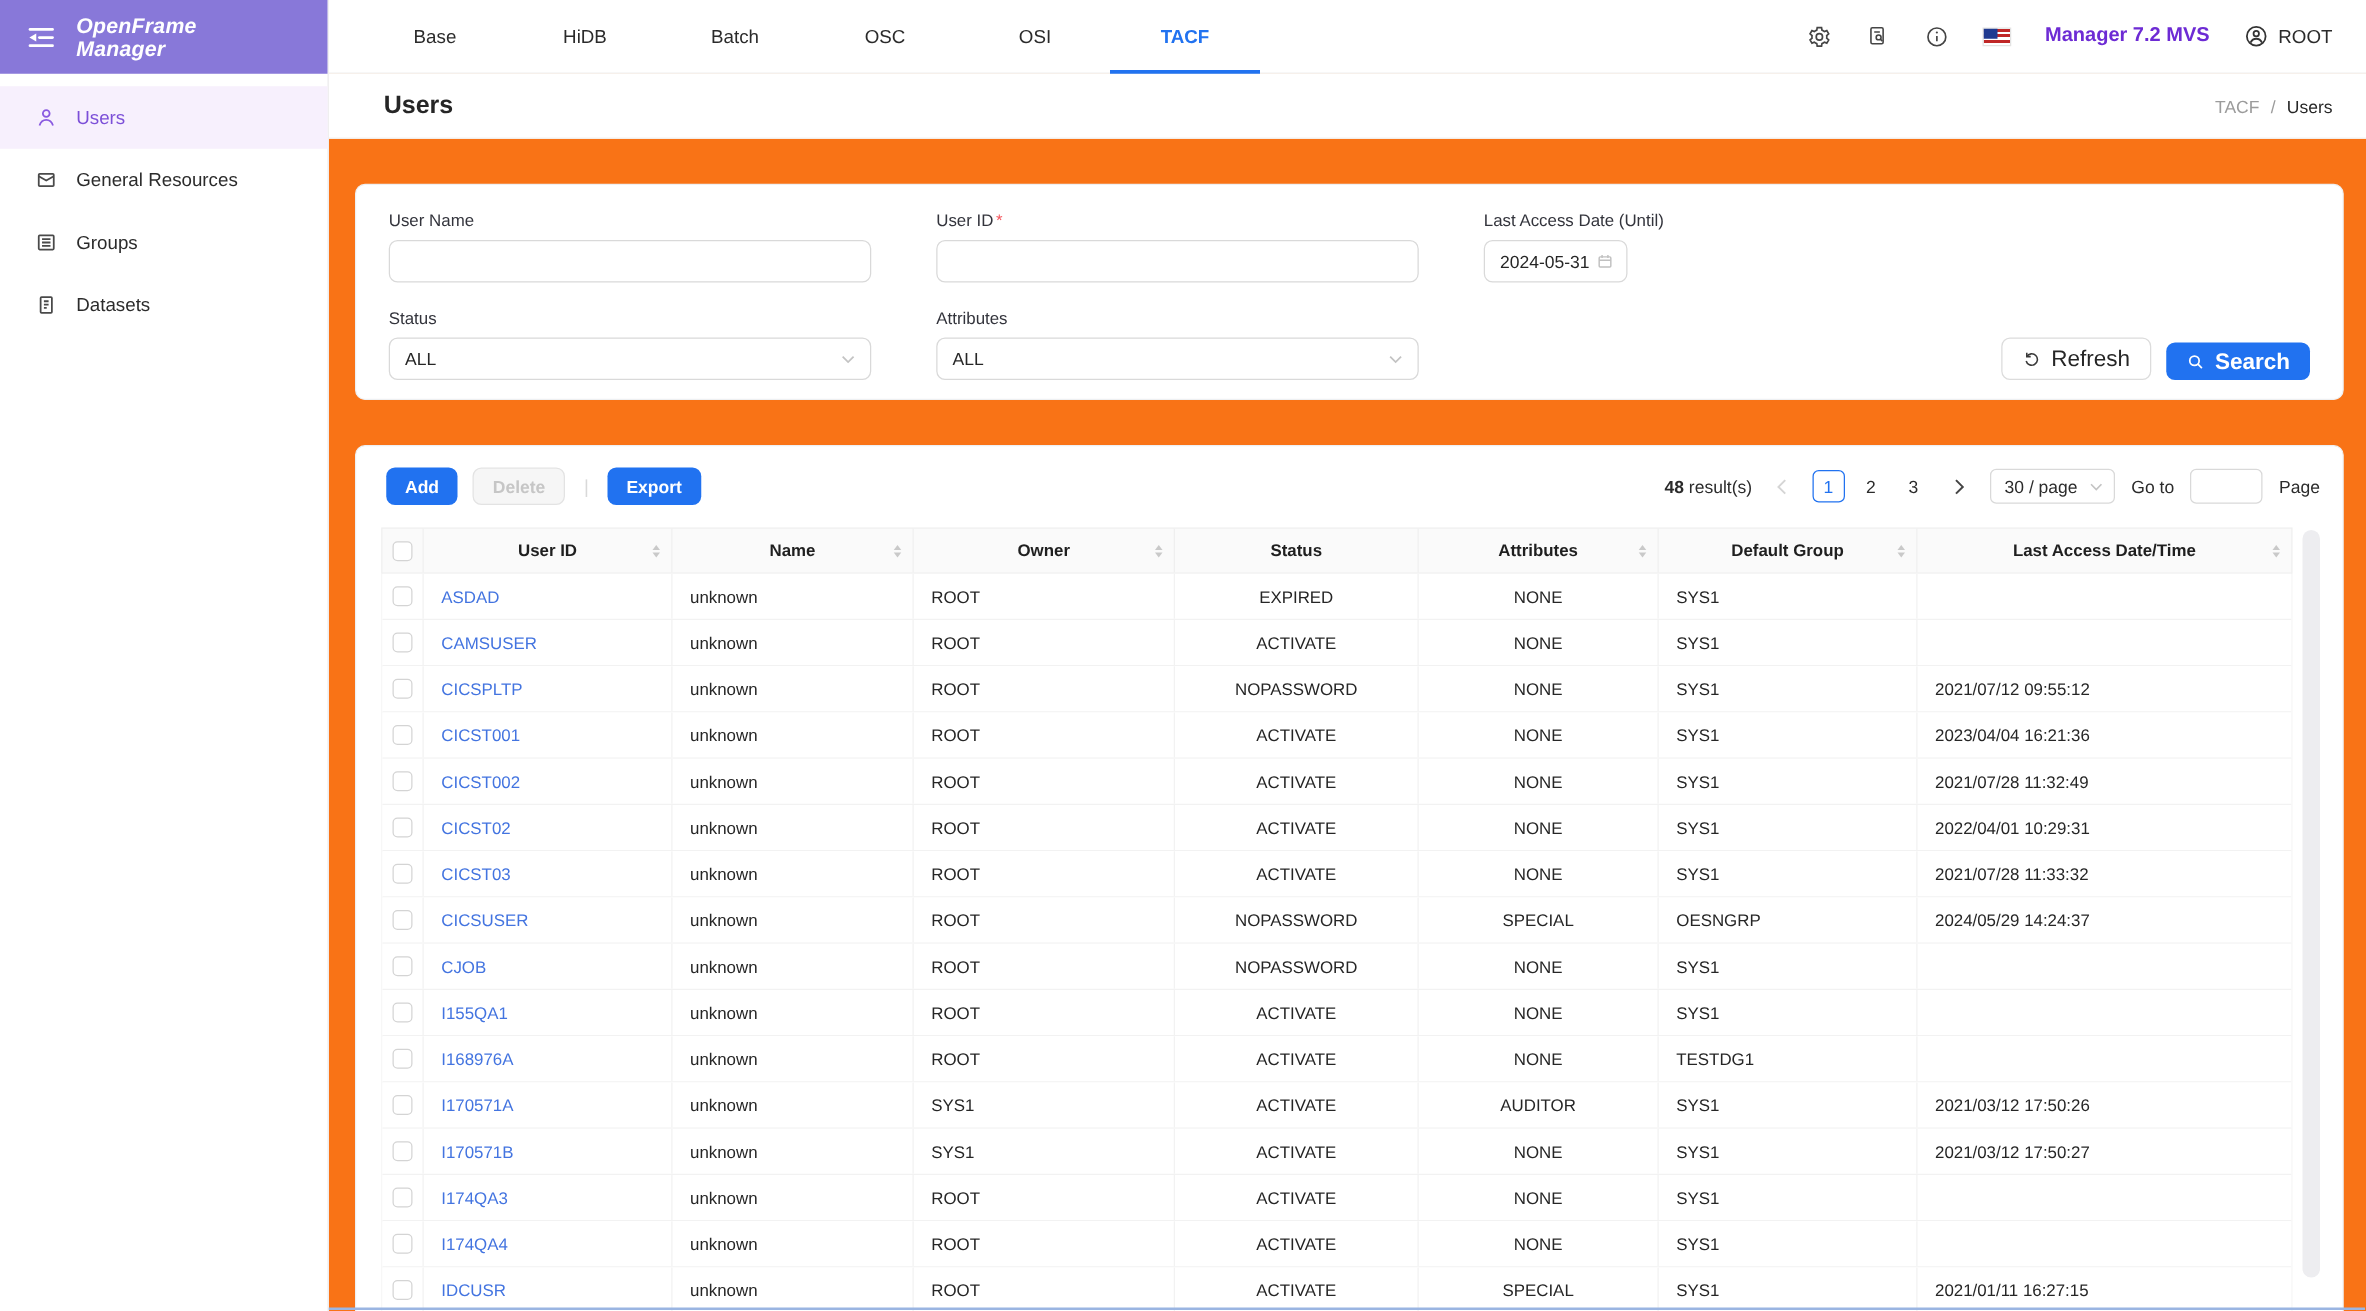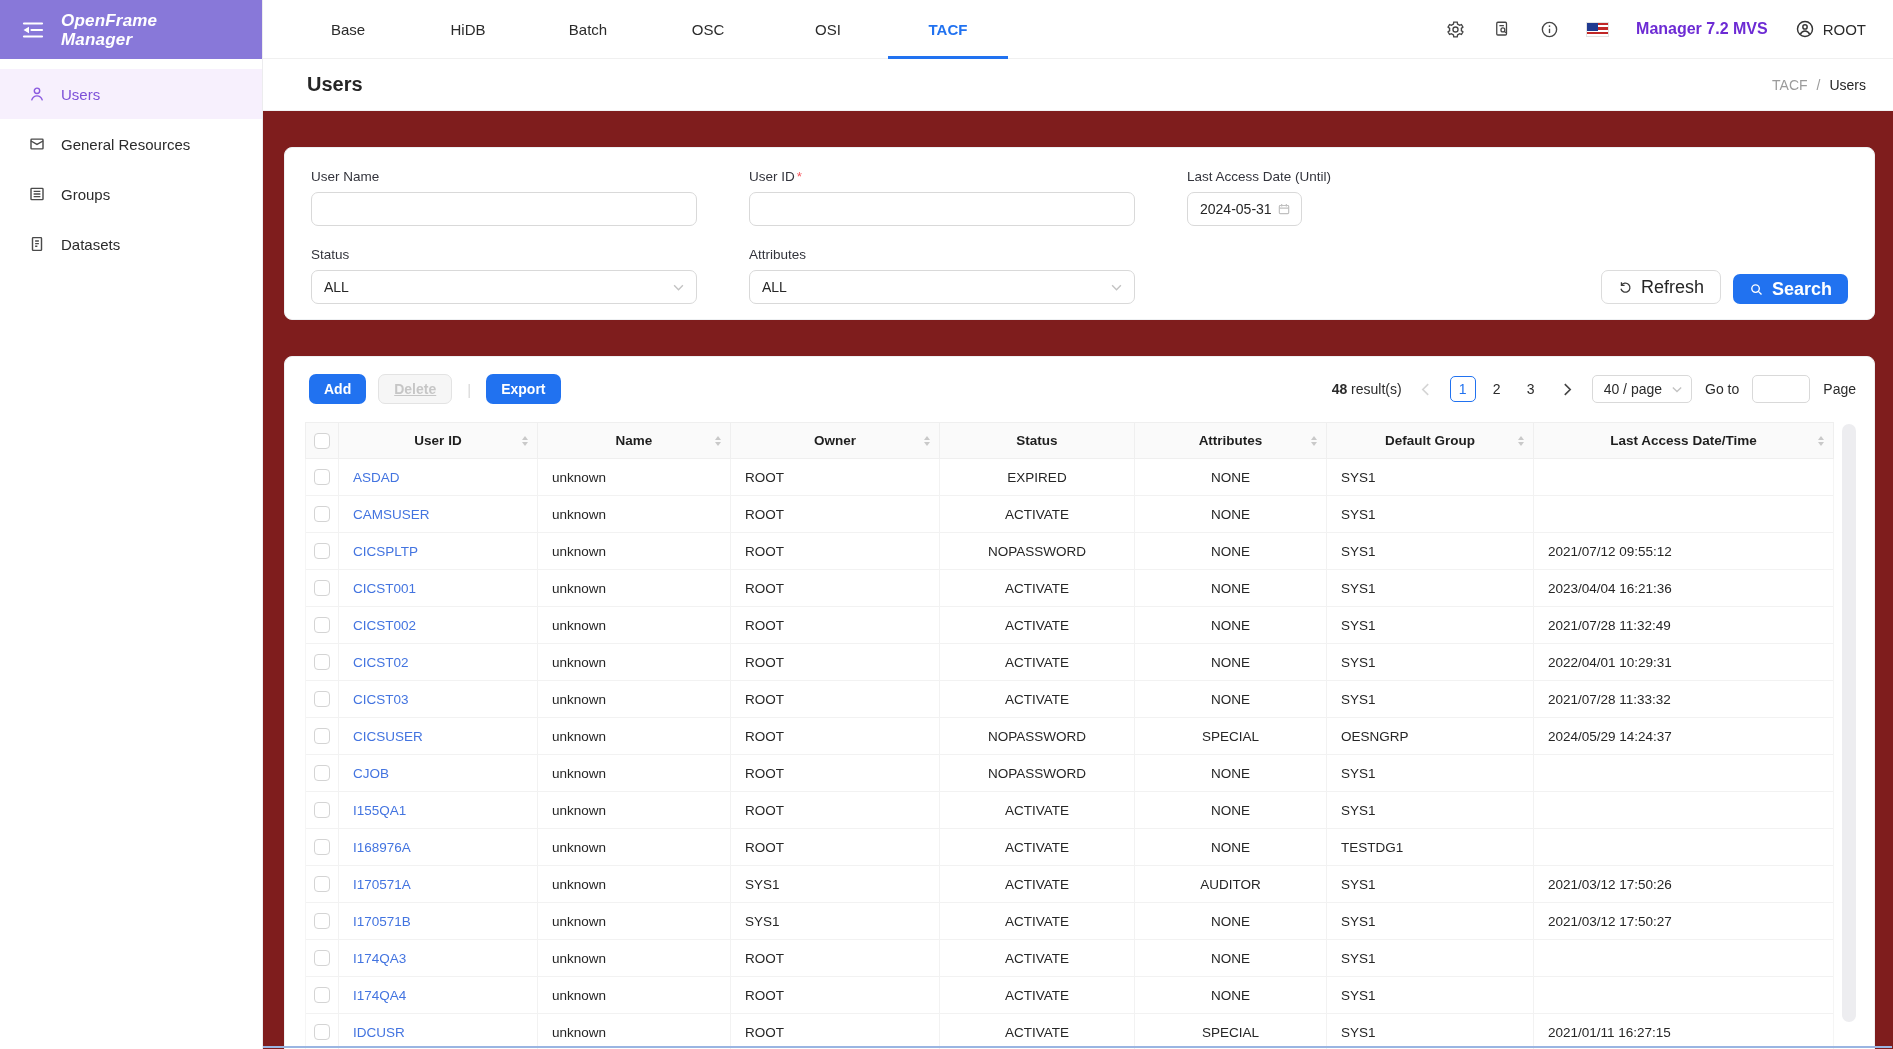--- a/index.html
+++ b/index.html
@@ -17,21 +17,21 @@
   .logo { height:59px; background:#8878d9; display:flex; align-items:center; gap:17px; padding-left:22px; }
   .collapse-btn { width:22px; height:18px; display:flex; cursor:pointer; }
   .logo-text { color:#fff; font-weight:700; font-style:italic; font-size:17px; line-height:19px; letter-spacing:.2px; }
   .side-nav { padding-top:10px; }
   .side-item { height:50px; display:flex; align-items:center; gap:15px; padding-left:27px; font-size:15px; cursor:pointer; color:#2b2b2b; }
   .side-icon { width:19px; height:19px; color:#4a4a4a; display:flex; align-items:center; justify-content:center; }
   .side-item.active { background:#f7f0fd; color:#7c4fd8; }
   .side-item.active .side-icon { color:#8a5ae0; }
 
   
-  .main { flex:1; min-width:0; display:flex; flex-direction:column; background:#7f1d1d; }
+  .main { flex:1; min-width:0; display:flex; flex-direction:column; background:#f97316; }
   .topbar { height:59px; background:#fff; border-bottom:1px solid #f0f0f0; display:flex; justify-content:space-between; padding:0 27px 0 25px; flex:0 0 59px; }
   .tabs { display:flex; align-items:stretch; }
   .tab { width:120px; display:flex; align-items:center; justify-content:center; font-size:15px; cursor:pointer; position:relative; color:#2b2b2b; }
   .tab.active { color:#2172f0; font-weight:700; }
   .tab.active::after { content:""; position:absolute; left:0; right:0; bottom:-1px; height:3px; background:#2172f0; }
   .top-right { display:flex; align-items:center; gap:27px; }
   .icon-btn { width:20px; height:20px; color:#454545; cursor:pointer; display:flex; align-items:center; justify-content:center; }
   .flag { width:23px; height:15px; border:1px solid #e3e3e3; cursor:pointer;
     background: repeating-linear-gradient(#c02727 0 2.2px, #fff 2.2px 4.4px); position:relative; }
   .flag::before { content:""; position:absolute; left:0; top:0; width:11px; height:8px; background:#203a90; }
@@ -59,21 +59,21 @@
   .btn { display:inline-flex; align-items:center; justify-content:center; gap:8px; border-radius:7px; cursor:pointer; font-family:inherit; font-size:18px; border:none; }
   .btn-ghost { height:34px; padding:0 16px; background:#fff; border:1px solid #dcdcdc; color:#262626; }
   .btn-primary { height:30px; padding:0 16px; background:#2172f0; color:#fff; font-weight:700; }
 
   
   .table-card { height:760px; padding:14px 16px 0 20px; }
   .ttoolbar { display:flex; align-items:center; justify-content:space-between; height:32px; margin:2px 2px 17px 4px; }
   .ttoolbar-left { display:flex; align-items:center; }
   .btn-sm { height:30px; padding:0 15px; border-radius:7px; font-size:14px; font-weight:700; }
   .btn-blue { background:#2172f0; color:#fff; }
-  .btn-disabled { background:#f6f6f6; color:#c6c6c6; border:1px solid #e3e3e3; cursor:default;text-decoration:underline; }
+  .btn-disabled { background:#f6f6f6; color:#c6c6c6; border:1px solid #e3e3e3; cursor:default; }
   .tb-sep { color:#d9d9d9; margin:0 15px; font-size:15px; }
   .ttoolbar-right { display:flex; align-items:center; gap:13px; font-size:14px; color:#2b2b2b; }
   .results b { font-weight:700; }
   .pg-chev { width:22px; height:26px; display:flex; align-items:center; justify-content:center; cursor:pointer; color:#444; }
   .pg-chev.disabled { color:#d5d5d5; cursor:default; }
   .page-nums { display:flex; align-items:center; gap:8px; }
   .page-num { min-width:26px; height:26px; display:flex; align-items:center; justify-content:center; border-radius:5px; cursor:pointer; font-size:14px; }
   .page-num.current { border:1px solid #2172f0; color:#2172f0; }
   .size-select { height:28px; border:1px solid #d9d9d9; border-radius:5px; display:flex; align-items:center; gap:10px; padding:0 9px 0 11px; cursor:pointer; }
   .goto-input { width:58px; height:28px; border:1px solid #d9d9d9; border-radius:5px; outline:none; font-family:inherit; font-size:14px; padding:0 8px; }
@@ -305,21 +305,21 @@
                 <div class="page-num current">1</div>
                 <div class="page-num">2</div>
                 <div class="page-num">3</div>
               </span>
             <span class="pg-chev">
               <svg viewBox="0 0 10 14" width="9" height="13" fill="none" stroke="currentColor" stroke-width="1.8">
                   <path d="M2 1l6 6-6 6"></path>
                 </svg>
             </span>
             <span class="size-select">
-              <span>40 / page</span>
+              <span>30 / page</span>
               <span class="chev">
                 <svg viewBox="0 0 12 8" width="10" height="7" fill="none" stroke="#c3c3c3" stroke-width="1.6">
                     <path d="M1 1.5l5 5 5-5"></path>
                   </svg>
               </span>
             </span>
             <span>Go to</span>
             <input class="goto-input" value="" style="">
             <span>Page</span>
           </div>

